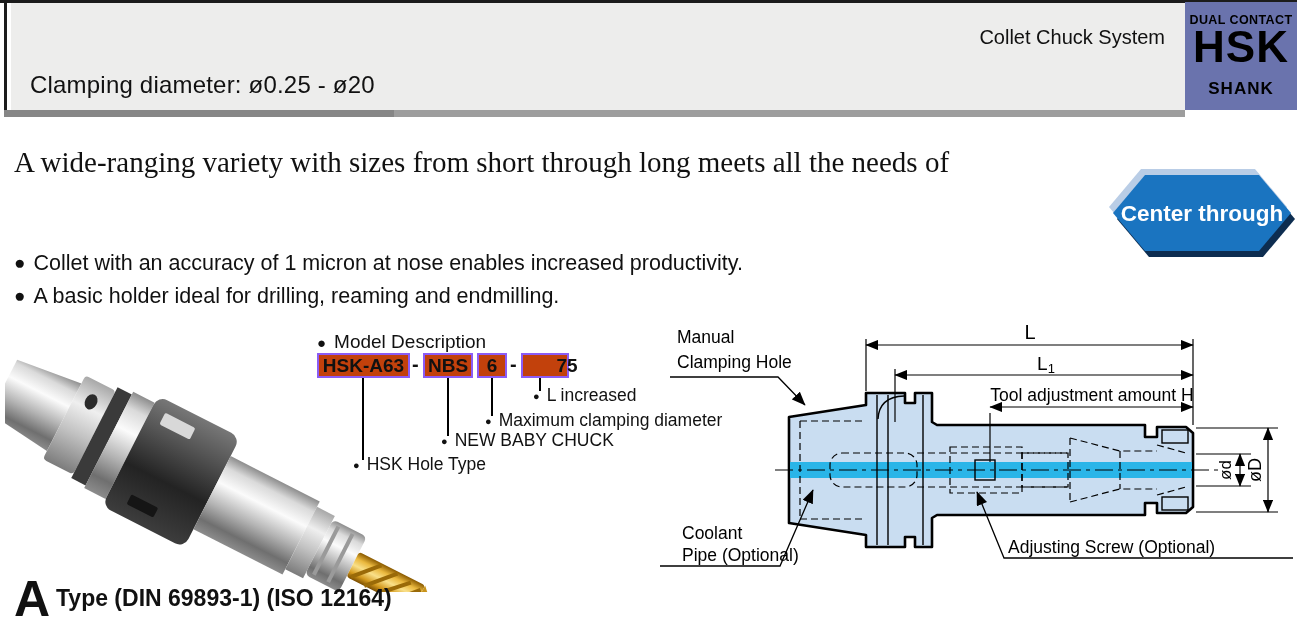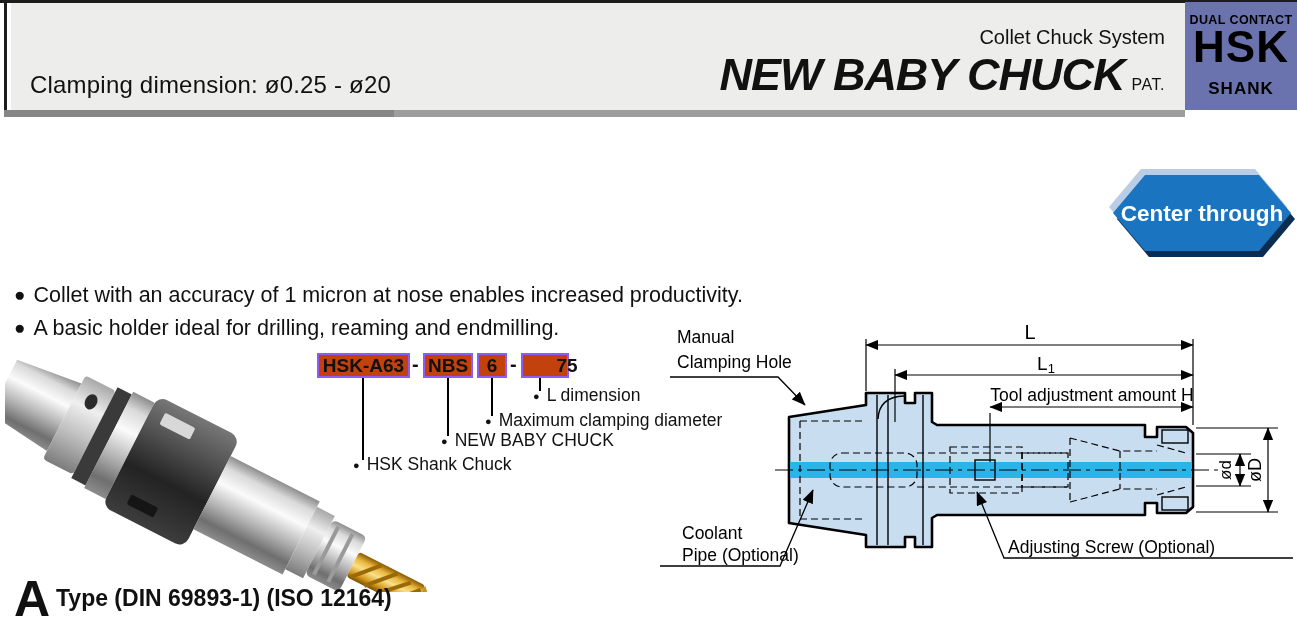--- a/index.html
+++ b/index.html
@@ -21,21 +21,21 @@
   .pat{font-size:16px;font-weight:normal;font-style:normal;margin-left:7px;letter-spacing:.5px;}
   .hsk-badge{left:1185px;top:2px;width:112px;height:108px;background:#6a73ad;color:#000000;
              display:flex;flex-direction:column;align-items:center;justify-content:center;text-align:center;}
   .badge-top{font-size:12.5px;font-weight:bold;letter-spacing:.4px;margin-bottom:4px;}
   .badge-main{font-size:44px;font-weight:bold;line-height:32px;letter-spacing:1px;}
   .badge-bottom{font-size:17px;font-weight:bold;margin-top:16px;letter-spacing:1px;}
 
   
   .lead{left:14px;top:143px;width:1085px;font-family:"Liberation Serif",serif;
         font-size:29px;line-height:39px;}
-  .feature{left:14px;top:247px;font-size:21.5px;line-height:33px;margin-top:32px;}
+  .feature{left:14px;top:247px;font-size:21.5px;line-height:33px;}
   .feature .dot{font-size:19px;margin-right:8px;position:relative;top:-1px;}
   .hex-badge{left:1108px;top:164px;width:188px;height:98px;}
   .hex-badge text{font-family:"Liberation Sans",sans-serif;font-weight:bold;font-size:22.5px;fill:#fff;}
 
   
   .md-heading{left:317px;top:331px;font-size:19px;}
   .md-heading .dot{font-size:15px;margin-right:8px;}
   .md-box{top:353px;height:25px;box-sizing:border-box;border:2px solid #8b5cf6;background:#c2410c;
           font-size:19px;font-weight:bold;display:flex;align-items:center;justify-content:center;}
   .md-dash{top:353px;font-size:20px;font-weight:bold;}
@@ -55,34 +55,33 @@
 </head>
 <body>
 
 <div class="page">
 
   <div class="abs top-rule"></div>
   <div class="abs left-rule"></div>
   <div class="abs hdr-box"></div>
   <div class="abs hdr-underbar"></div>
 
-  <div class="abs clamp-dia">Clamping dimension: ø0.25 - ø20</div>
+  <div class="abs clamp-dia">Clamping diameter: ø0.25 - ø20</div>
 
   <div class="abs title-block">
     <div class="system-lbl">Collet Chuck System</div>
-    <div class="main-title"><span>NEW BABY CHUCK</span><span class="pat">PAT.</span></div>
   </div>
 
   <div class="abs hsk-badge">
     <div class="badge-top">DUAL CONTACT</div>
     <div class="badge-main">HSK</div>
     <div class="badge-bottom">SHANK</div>
   </div>
 
-  <div class="abs lead"><br></div>
+  <div class="abs lead"><span>A wide-ranging variety with sizes from short through long meets all the needs of</span><br></div>
 
   <div class="abs feature" style="top:247px;"><span class="dot">●</span><span>Collet with an accuracy of 1 micron at nose enables increased productivity.</span></div>
   <div class="abs feature" style="top:280px;"><span class="dot">●</span><span>A basic holder ideal for drilling, reaming and endmilling.</span></div>
 
   <svg class="abs hex-badge" viewBox="0 0 188 98">
     <polygon points="33,5 147,5 179,43 147,81 33,81 1,43" fill="#b9cde6"></polygon>
     <polygon points="41,17 155,17 187,55 155,93 41,93 9,55" fill="#0d2d50"></polygon>
     <polygon points="37,11 151,11 183,49 151,87 37,87 5,49" fill="#1a74c0"></polygon>
     <text x="94" y="57" text-anchor="middle">Center through</text>
   </svg>
@@ -130,48 +129,49 @@
       <rect x="336" y="25" width="20" height="70" fill="url(#gMetal2)"></rect>
       <rect x="356" y="29" width="38" height="62" rx="5" fill="url(#gMetal)"></rect>
       <rect x="362" y="33" width="4" height="54" fill="#9a9a9a"></rect>
       <rect x="378" y="33" width="4" height="54" fill="#9a9a9a"></rect>
       <rect x="394" y="46" width="74" height="28" rx="3" fill="url(#gGold)"></rect>
       <path d="M398,72 L420,48 M414,74 L438,48 M430,74 L454,50 M446,74 L466,52" stroke="#9a6a08" stroke-width="4" fill="none"></path>
       <polygon points="468,46 482,60 468,74" fill="#c8931a"></polygon>
     </g>
   </svg>
 
+  <div class="abs md-heading"><span class="dot">●</span><span>Model Description</span></div>
 
   <div class="abs md-box" style="left:317px;width:93px;">HSK-A63</div>
   <div class="abs md-dash" style="left:412px;">-</div>
   <div class="abs md-box" style="left:423px;width:50px;">NBS</div>
   <div class="abs md-box" style="left:477px;width:30px;">6</div>
   <div class="abs md-dash" style="left:510px;">-</div>
   <div class="abs md-box" style="left:521px;width:39px;padding-left:44px;">75</div>
 
   <div class="abs md-line" style="left:362px;top:378px;height:82px;"></div>
   <div class="abs md-line" style="left:447px;top:378px;height:58px;"></div>
   <div class="abs md-line" style="left:491px;top:378px;height:38px;"></div>
   <div class="abs md-line" style="left:539px;top:378px;height:13px;"></div>
 
   <div class="abs callout" style="left:533px;top:385px;">
       <span class="dot">●</span>
-      <span>L dimension</span>
+      <span>L increased</span>
     </div>
   <div class="abs callout" style="left:485px;top:410px;">
       <span class="dot">●</span>
       <span>Maximum clamping diameter</span>
     </div>
   <div class="abs callout" style="left:441px;top:430px;">
       <span class="dot">●</span>
       <span>NEW BABY CHUCK</span>
     </div>
   <div class="abs callout" style="left:353px;top:454px;">
       <span class="dot">●</span>
-      <span>HSK Shank Chuck</span>
+      <span>HSK Hole Type</span>
     </div>
 
   <svg class="abs tech" width="647" height="260" viewBox="0 0 647 260">
     <defs>
       <marker id="arr" viewBox="0 0 10 8" refX="9.5" refY="4" markerWidth="11" markerHeight="8.5" orient="auto-start-reverse">
         <path d="M0,0 L10,4 L0,8 z" fill="#000"></path>
       </marker>
     </defs>
 
     <path d="M139,92 L216,80 L216,68 L255,68 L255,78 L265,78 L265,68 L282,68 L282,97 L287,100

